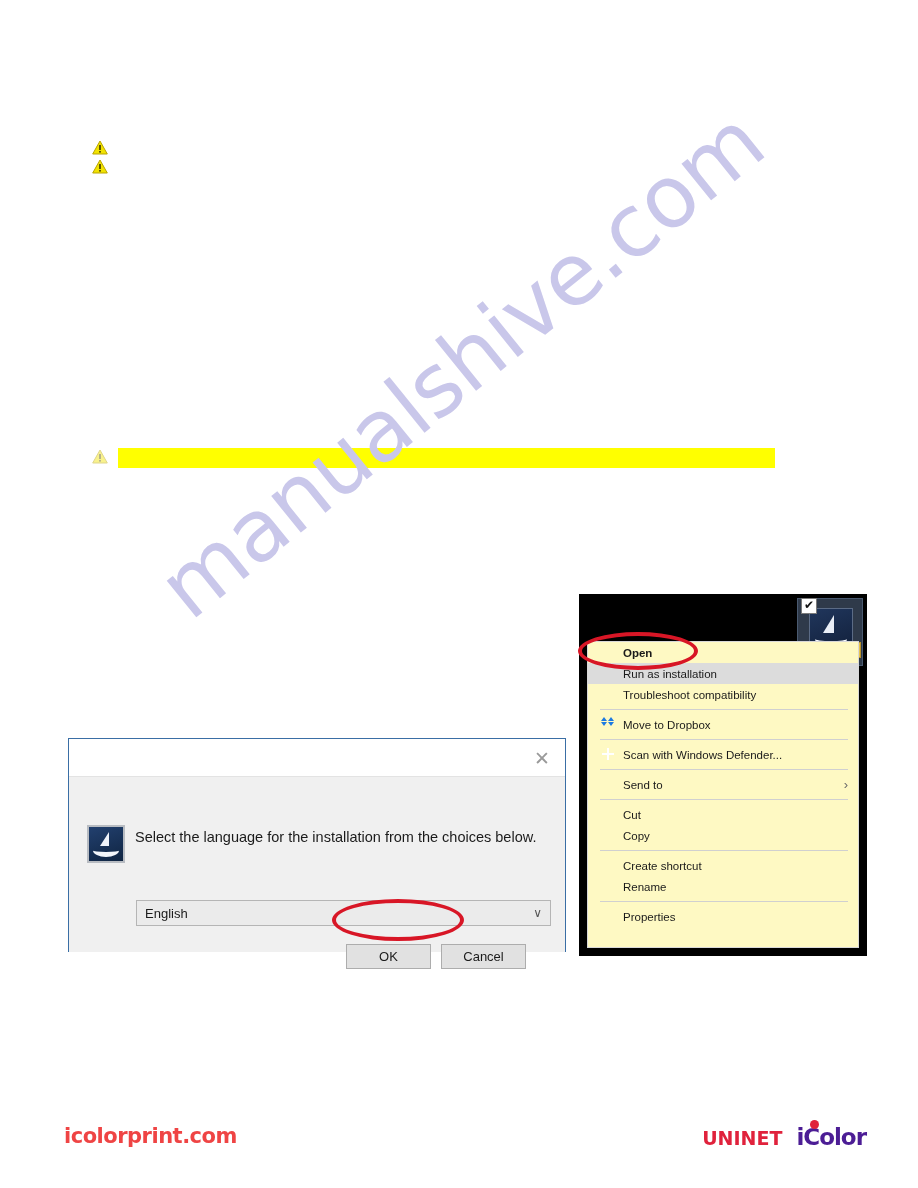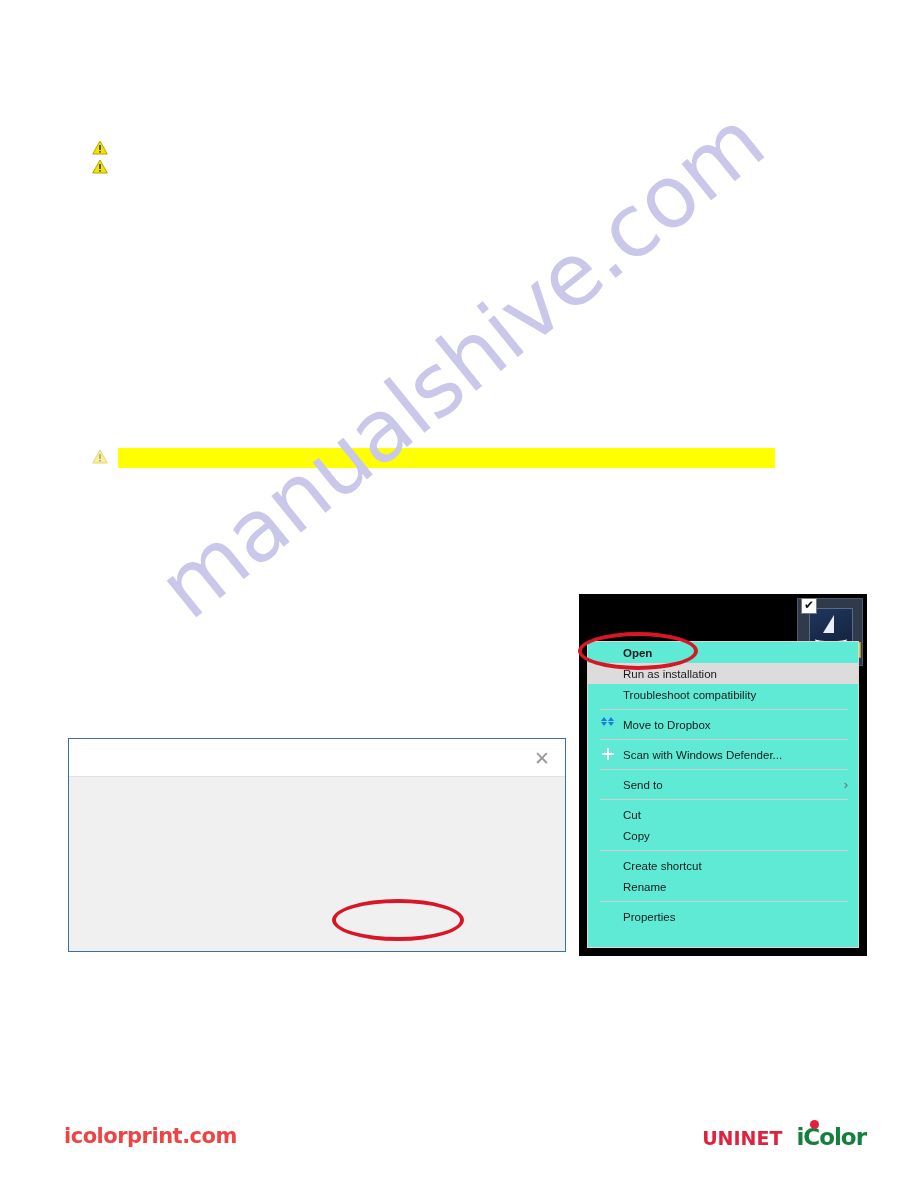--- a/index.html
+++ b/index.html
@@ -134,21 +134,21 @@
     clip-path: polygon(0 0, 100% 0, 100% 100%, 0 100%);
     border: 1px solid #b9912a;
   }
 
   #menu-panel {
     position: absolute;
     left: 8px;
     top: 47px;
     width: 272px;
     height: 307px;
-    background: #5eead4;
+    background: #fef9c3;
     border: 1px solid #d8d8d8;
     font-family: "Liberation Sans", sans-serif;
   }
   .menu-item {
     position: relative;
     height: 21px;
     display: flex;
     align-items: center;
     padding-left: 35px;
     font-size: 11.5px;
@@ -347,21 +347,21 @@
     font-weight: bold;
     letter-spacing: 0px;
     color: #e0223c;
   }
   #icolor-logo {
     position: relative;
     font-family: "DejaVu Sans", sans-serif;
     font-size: 23px;
     font-weight: bold;
     letter-spacing: -1px;
-    color: #15803d;
+    color: #4c1d95;
   }
   #icolor-logo .dot {
     position: absolute;
     left: 14px;
     top: -4px;
     width: 9px;
     height: 9px;
     background: #e0223c;
     border-radius: 50%;
   }
@@ -475,20 +475,35 @@
 
     </div>
   </div>
 
   <div id="open-ellipse"></div>
 
   <div id="lang-dialog">
     <div id="dlg-titlebar">
       <div id="dlg-close">✕</div>
     </div>
+    <div id="dlg-body">
+      <div id="dlg-app-icon">
+        <div class="sail"></div>
+        <div class="swoosh"></div>
+      </div>
+      <div id="dlg-message">Select the language for the installation from the choices below.</div>
+
+      <div id="lang-select">
+        <span class="sel-val">English</span>
+        <span class="sel-chev">∨</span>
+      </div>
+
+      <div class="dlg-btn" id="btn-ok">OK</div>
+      <div class="dlg-btn" id="btn-cancel">Cancel</div>
+    </div>
   </div>
 
   <div id="ok-ellipse"></div>
 
   <div id="footer-left">icolorprint.com</div>
   <div id="footer-right">
     <span id="uninet-logo">UNINET</span>
     <span id="icolor-logo">
       <span class="dot"></span>
       <span>iColor</span>

